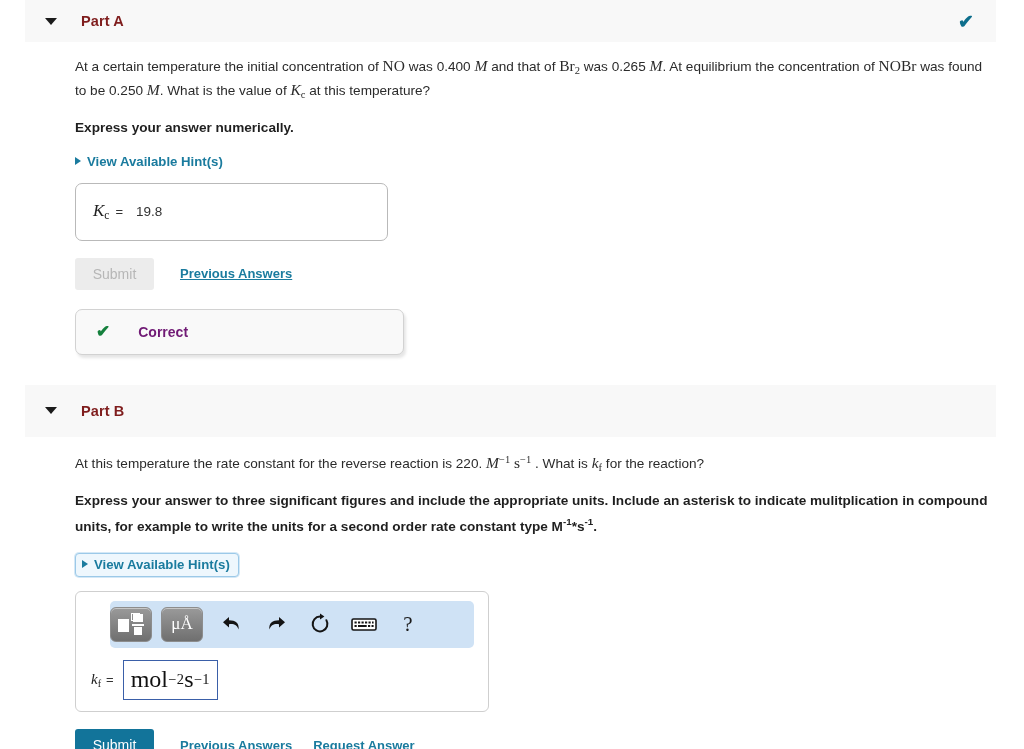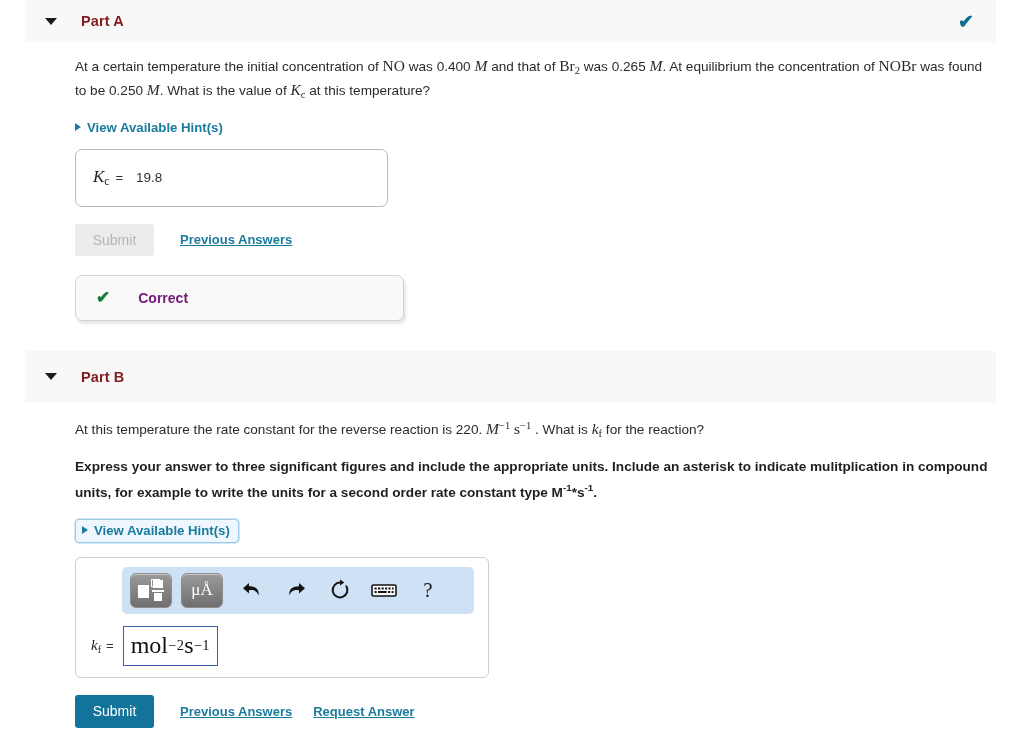--- a/index.html
+++ b/index.html
@@ -181,25 +181,24 @@
     border: 1px solid #cfcfcf;
     border-radius: 6px;
     background: #fff;
     box-sizing: border-box;
     padding: 9px 10px 11px 10px;
   }
   .toolbar {
     background: #cfe2f5;
     border-radius: 5px;
     height: 47px;
-    margin-left: 36px;
+    margin-left: 24px;
     margin-right: 4px;
     display: flex;
     align-items: center;
-    padding-left: 8px;
   }
   .tb-btn {
     width: 42px; height: 35px;
     border-radius: 6px;
     background: linear-gradient(#9a9a9a, #6f6f6f);
     border: 1px solid #8d8d8d;
     box-shadow: inset 0 1px 0 rgba(255,255,255,.45);
     display: flex; align-items: center; justify-content: center;
     cursor: pointer;
     margin-right: 9px;
@@ -259,20 +258,21 @@
   <div class="part-header">
     <span class="caret"></span>
     <span class="part-title">Part A</span>
     <span class="header-check">✔</span>
   </div>
 
   <div class="part-body">
 
     <p class="qtext"><span>At a certain temperature the initial concentration of </span><span class="m">NO</span><span> was 0.400 </span><span class="mi">M</span><span> and that of </span><span class="m"><span>Br</span><span class="sub">2</span></span><span> was 0.265 </span><span class="mi">M</span><span>. At equilibrium the concentration of </span><span class="m">NOBr</span><span> was found to be 0.250 </span><span class="mi">M</span><span>. What is the value of </span><span class="mi"><span>K</span><span class="sub">c</span></span><span> at this temperature?</span></p>
 
+    <p class="instr">Express your answer numerically.</p>
 
     <div class="hint-row">
       <span class="hint-link"><span class="tri"></span><span>View Available Hint(s)</span></span>
     </div>
 
     <div class="ans-box-a">
       <span class="ans-label"><span>K</span><span class="sub">c</span></span>
       <span class="eq">=</span>
       <span class="ans-val">19.8</span>
     </div>

